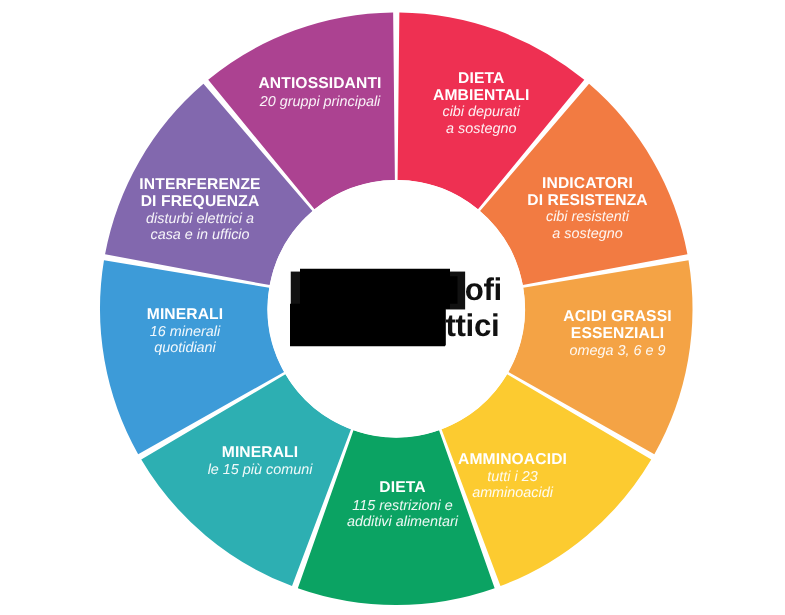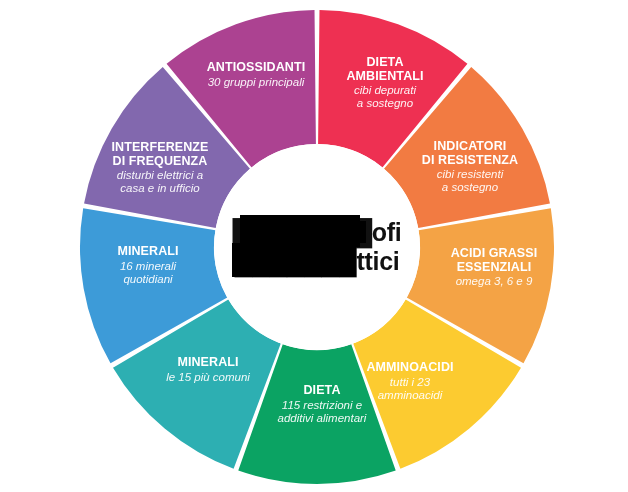--- a/index.html
+++ b/index.html
@@ -141,21 +141,21 @@
         <span class="seg-sub">quotidiani</span>
       </div>
       <div class="seg-label" style="left: 160px; top: 168px;">
         <span class="seg-title">INTERFERENZE</span>
         <span class="seg-title">DI FREQUENZA</span>
         <span class="seg-sub">disturbi elettrici a</span>
         <span class="seg-sub">casa e in ufficio</span>
       </div>
       <div class="seg-label" style="left: 256px; top: 74px;">
         <span class="seg-title">ANTIOSSIDANTI</span>
-        <span class="seg-sub">30 gruppi principali</span>
+        <span class="seg-sub">20 gruppi principali</span>
       </div>
     </div>
 
   <div id="center-hub">
     <div id="center-text">
       <span class="cline">████████ofi</span>
       <span class="cline">███████ttici</span>
     </div>
   </div>
 

